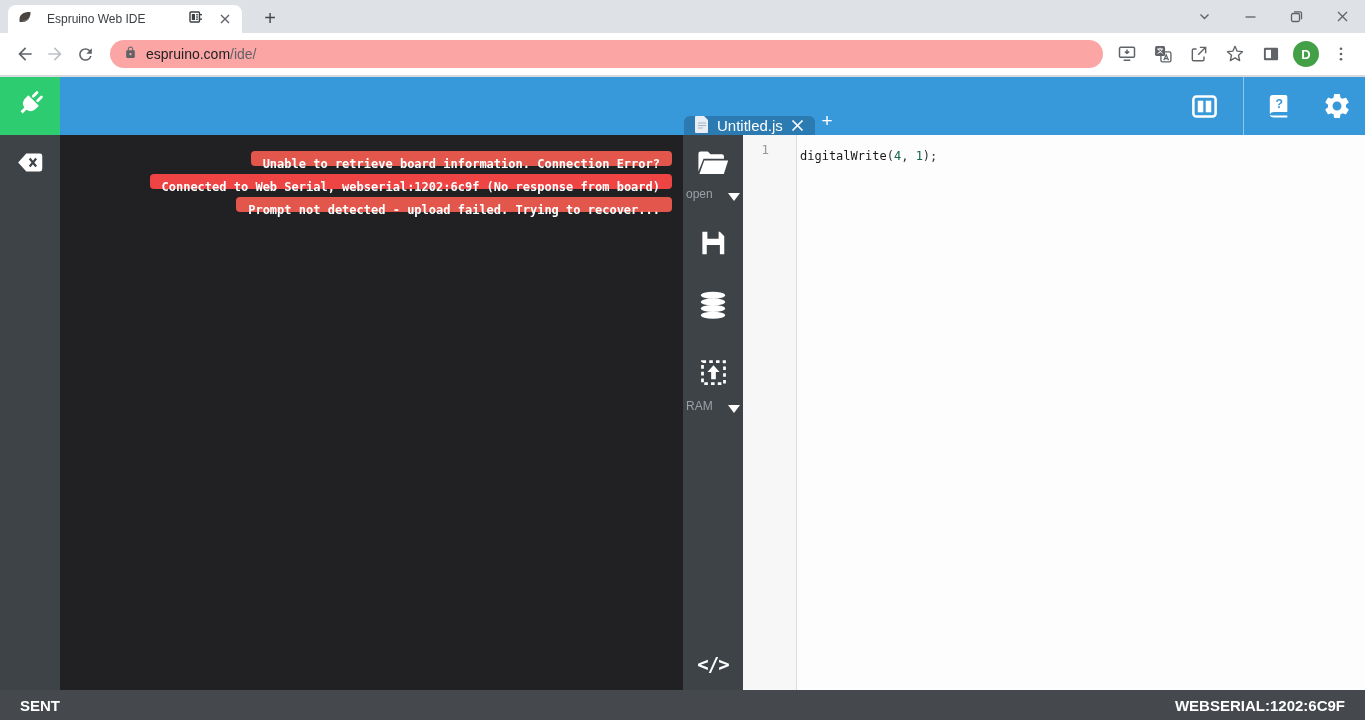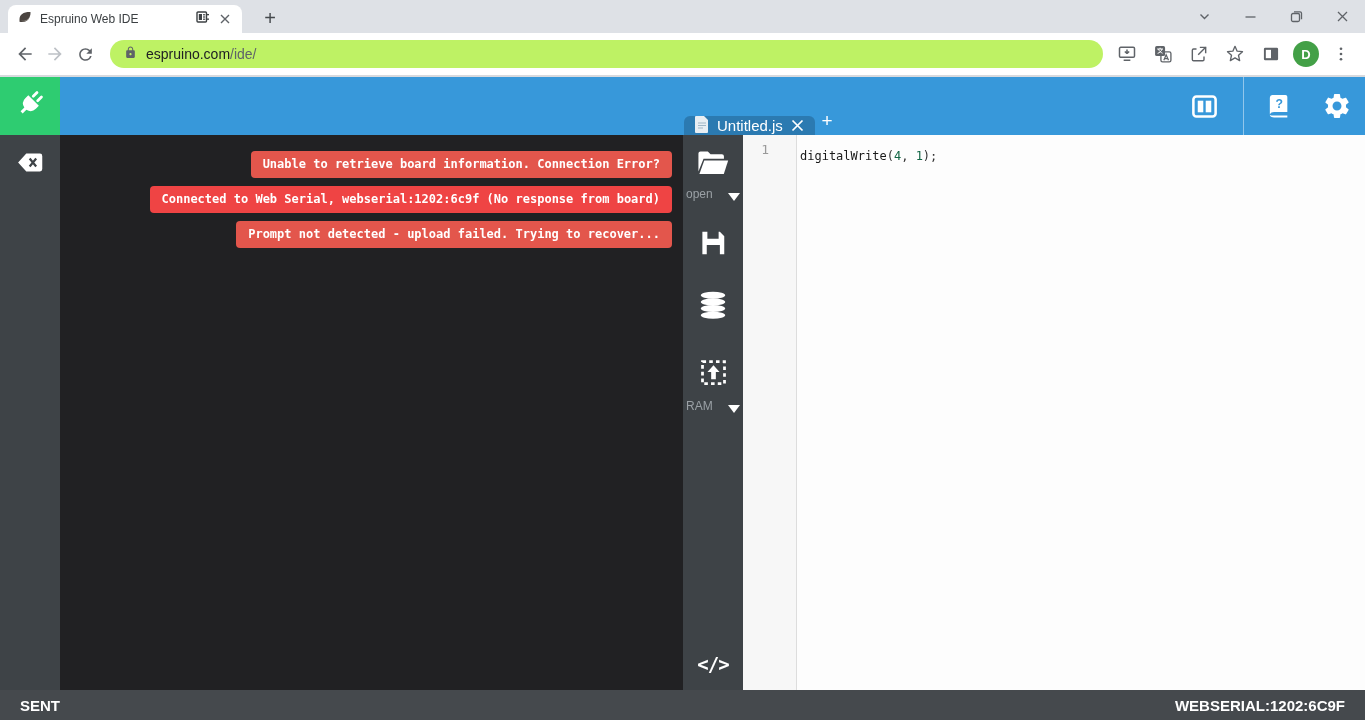--- a/index.html
+++ b/index.html
@@ -2,31 +2,31 @@
 <html><head>
 <meta charset="utf-8">
 <style>
   * { margin:0; padding:0; box-sizing:border-box; }
   html,body { width:1365px; height:720px; overflow:hidden; background:#fff;
               font-family:"Liberation Sans", sans-serif; }
 
   
   .tabstrip { height:33px; background:#dee1e6; position:relative; }
   .btab { position:absolute; left:8px; top:5px; width:234px; height:28px; background:#fff;
-          border-radius:8px 8px 0 0; display:flex; align-items:center; padding:0 9px; gap:7px; }
+          border-radius:8px 8px 0 0; display:flex; align-items:center; padding:0 9px; gap:14px; }
   .btab-title { flex:1; font-size:12px; color:#3c4043; white-space:nowrap; overflow:hidden; }
   .tab-close { width:16px; height:16px; display:flex; align-items:center; justify-content:center; border-radius:50%; }
   .newtab-btn { position:absolute; left:256px; top:4px; width:28px; height:28px; display:flex;
                 align-items:center; justify-content:center; color:#45494d; font-size:20px; font-weight:400; }
   .win-controls { position:absolute; right:0; top:0; height:33px; display:flex; align-items:center; }
   .win-btn { width:46px; height:33px; display:flex; align-items:center; justify-content:center; }
 
   .btoolbar { height:42px; background:#fff; display:flex; align-items:center; padding:0 10px; }
   .nav-btn { width:30px; height:30px; display:flex; align-items:center; justify-content:center; border-radius:50%; }
-  .omnibox { flex:1; height:28px; background:#bef264; border-radius:14px; margin:0 10px;
+  .omnibox { flex:1; height:28px; background:#fca5a5; border-radius:14px; margin:0 10px;
              display:flex; align-items:center; padding:0 14px; gap:9px; }
   .url { font-size:14px; color:#202124; }
   .url .path { color:#5f6368; }
   .btb-icons { display:flex; align-items:center; gap:8px; }
   .btb-btn { width:28px; height:28px; display:flex; align-items:center; justify-content:center; }
   .avatar { width:26px; height:26px; border-radius:50%; background:#43a047; color:#fff;
             font-size:13px; font-weight:700; display:flex; align-items:center; justify-content:center; }
   .chrome-divider { height:2px; background:#d8dade; }
 
   
@@ -43,21 +43,21 @@
   .hdr-btn { display:flex; align-items:center; justify-content:center; }
   .hdr-sep { width:1px; height:58px; background:rgba(255,255,255,.45); margin:0 20px 0 24px; }
 
   
   .main { display:flex; height:555px; }
   .side { width:60px; background:#3e4347; display:flex; flex-direction:column; align-items:center; }
   .clear-btn { margin-top:17px; }
 
   .console { width:623px; background:#212123; display:flex; flex-direction:column;
              align-items:flex-end; padding:16px 11px 0 0; gap:8px; }
-  .toast { height:27px; line-height:27px; padding:0 12px; border-radius:4px;
+  .toast { height:15px; line-height:27px; padding:0 12px; border-radius:4px;
            font-family:"DejaVu Sans Mono", monospace; font-size:12px; font-weight:700; color:#fff;
            white-space:nowrap; }
   .toast.error { background:#e3564c; }
   .toast.success { background:#ef4444; }
 
   .mtoolbar { width:60px; background:#3e4347; display:flex; flex-direction:column; align-items:center; }
   .label-row { width:58px; display:flex; justify-content:space-between; align-items:flex-end;
                padding:0 2px; margin-top:6px; }
   .tool-label { font-size:12px; color:#9aa0a5; }
   .tri-down { width:0; height:0; border-left:6px solid transparent; border-right:6px solid transparent;

